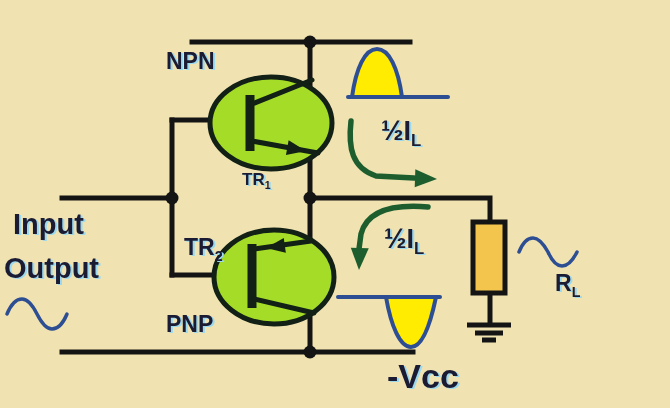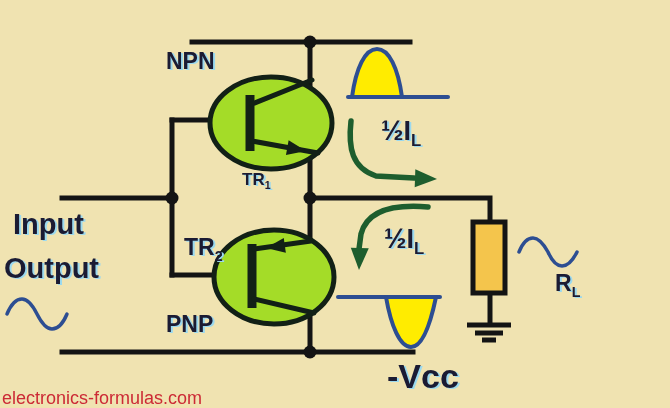--- a/index.html
+++ b/index.html
@@ -134,14 +134,13 @@
   <div class="lbl lbl-tr1"><span>TR</span><sub>1</sub></div>
   <div class="lbl lbl-tr2"><span>TR</span><sub>2</sub></div>
   <div class="lbl lbl-pnp">PNP</div>
   <div class="lbl lbl-vccn">-Vcc</div>
   <div class="lbl lbl-input">Input</div>
   <div class="lbl lbl-signal">Output</div>
   <div class="lbl lbl-il-top"><span>½I</span><sub>L</sub></div>
   <div class="lbl lbl-il-bot"><span>½I</span><sub>L</sub></div>
   <div class="lbl lbl-rl"><span>R</span><sub>L</sub></div>
 
-  <div class="watermark">electronics-formulas.com</div>
 </div>
 
 </body></html>

